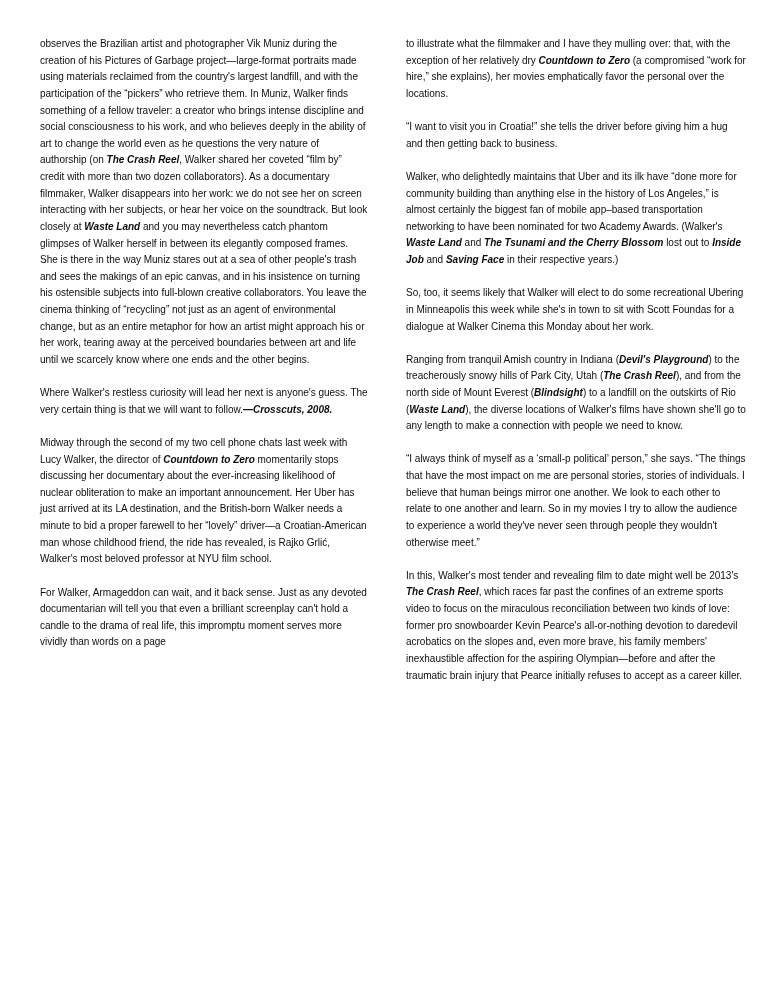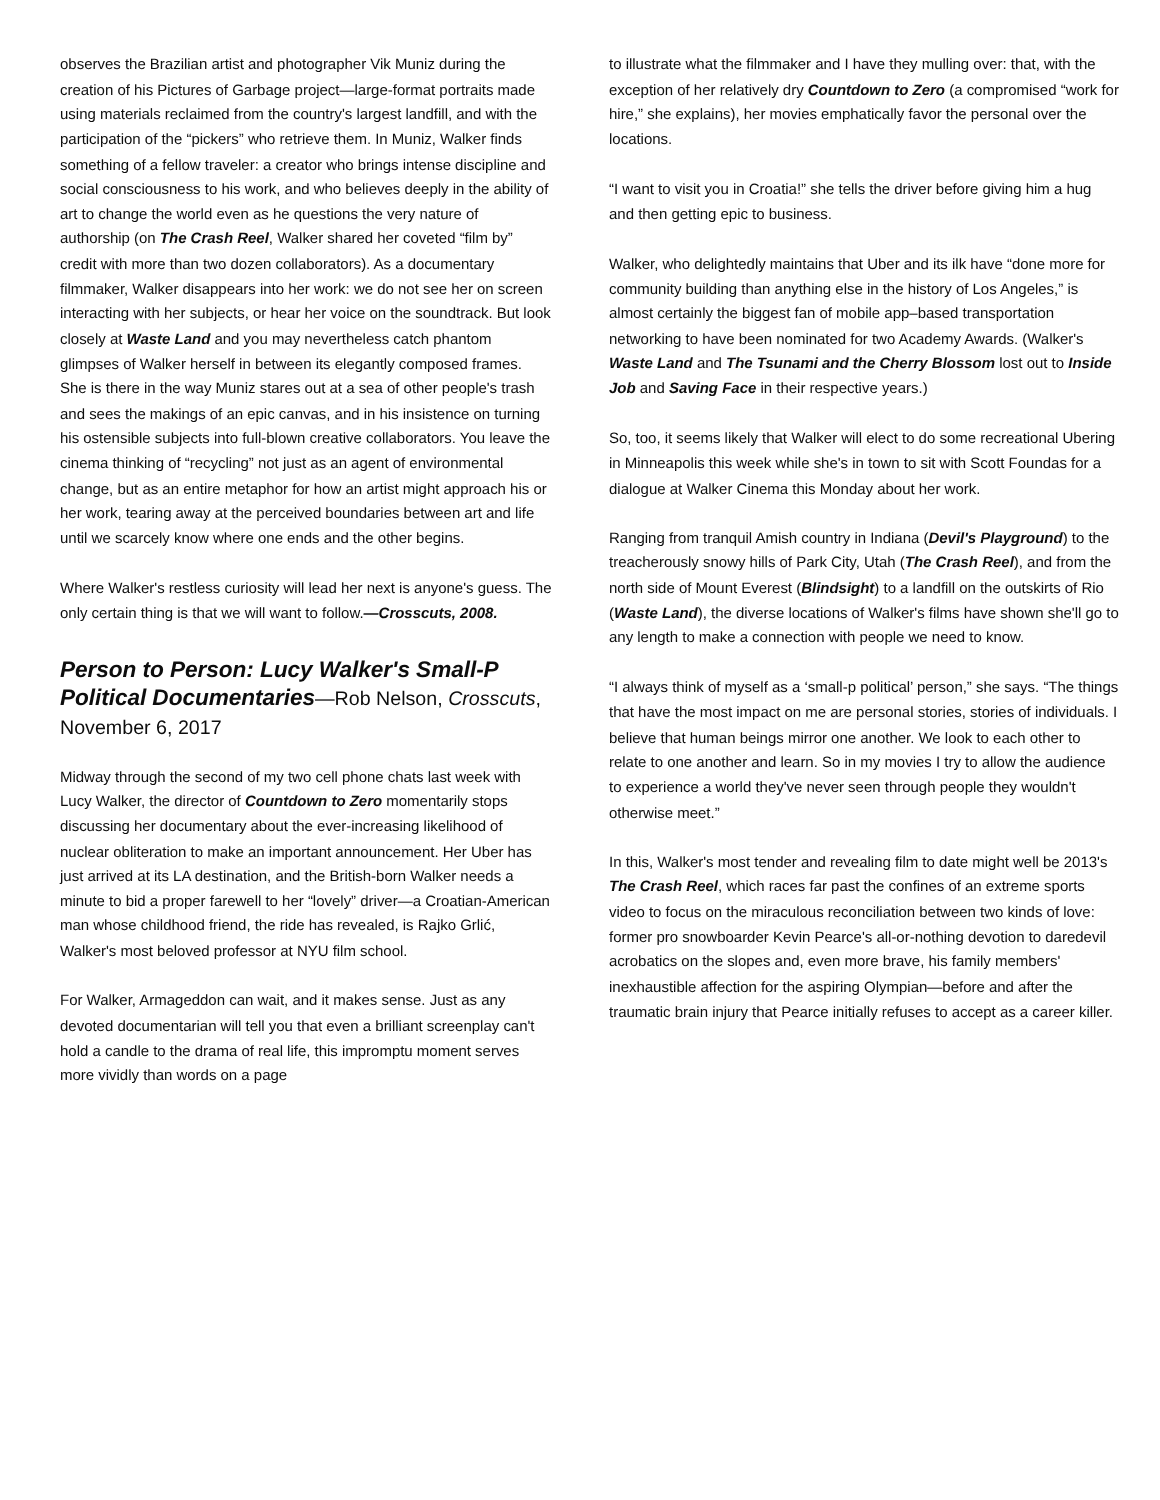--- a/index.html
+++ b/index.html
@@ -69,31 +69,30 @@
   }
 </style>
 </head>
 <body>
 
 <div class="page">
   <div class="columns">
 
     <div class="col left">
       <p class="para"><span>observes the Brazilian artist and photographer Vik Muniz during the creation of his Pictures of Garbage project—large-format portraits made using materials reclaimed from the country's largest landfill, and with the participation of the “pickers” who retrieve them. In Muniz, Walker finds something of a fellow traveler: a creator who brings intense discipline and social consciousness to his work, and who believes deeply in the ability of art to change the world even as he questions the very nature of authorship (on </span><span class="it">The Crash Reel</span><span>, Walker shared her coveted “film by” credit with more than two dozen collaborators). As a documentary filmmaker, Walker disappears into her work: we do not see her on screen interacting with her subjects, or hear her voice on the soundtrack. But look closely at </span><span class="it">Waste Land</span><span> and you may nevertheless catch phantom glimpses of Walker herself in between its elegantly composed frames. She is there in the way Muniz stares out at a sea of other people's trash and sees the makings of an epic canvas, and in his insistence on turning his ostensible subjects into full-blown creative collaborators. You leave the cinema thinking of “recycling” not just as an agent of environmental change, but as an entire metaphor for how an artist might approach his or her work, tearing away at the perceived boundaries between art and life until we scarcely know where one ends and the other begins.</span></p>
-      <p class="para"><span>Where Walker's restless curiosity will lead her next is anyone's guess. The only certain thing is that we will want to follow.</span><span class="it">—Crosscuts, 2008.</span></p>
+      <p class="para"><span>Where Walker's restless curiosity will lead her next is anyone's guess. The very certain thing is that we will want to follow.</span><span class="it">—Crosscuts, 2008.</span></p>
 
-      <h2 class="section-heading"><span>Person to Person: Lucy Walker's Small-P Political Documentaries</span><span class="byline"><span>—Rob Nelson,</span> <span class="src">Crosscuts</span><span>, November 6, 2017</span></span></h2>
 
       <p class="para"><span>Midway through the second of my two cell phone chats last week with Lucy Walker, the director of </span><span class="it">Countdown to Zero</span><span> momentarily stops discussing her documentary about the ever-increasing likelihood of nuclear obliteration to make an important announcement. Her Uber has just arrived at its LA destination, and the British-born Walker needs a minute to bid a proper farewell to her “lovely” driver—a Croatian-American man whose childhood friend, the ride has revealed, is Rajko Grlić, Walker's most beloved professor at NYU film school.</span></p>
-      <p class="para"><span>For Walker, Armageddon can wait, and it makes sense. Just as any devoted documentarian will tell you that even a brilliant screenplay can't hold a candle to the drama of real life, this impromptu moment serves more vividly than words on a page</span></p>
+      <p class="para"><span>For Walker, Armageddon can wait, and it back sense. Just as any devoted documentarian will tell you that even a brilliant screenplay can't hold a candle to the drama of real life, this impromptu moment serves more vividly than words on a page</span></p>
     </div>
 
     <div class="col right">
       <p class="para"><span>to illustrate what the filmmaker and I have they mulling over: that, with the exception of her relatively dry </span><span class="it">Countdown to Zero</span><span> (a compromised “work for hire,” she explains), her movies emphatically favor the personal over the locations.</span></p>
-      <p class="para"><span>“I want to visit you in Croatia!” she tells the driver before giving him a hug and then getting epic to business.</span></p>
+      <p class="para"><span>“I want to visit you in Croatia!” she tells the driver before giving him a hug and then getting back to business.</span></p>
       <p class="para"><span>Walker, who delightedly maintains that Uber and its ilk have “done more for community building than anything else in the history of Los Angeles,” is almost certainly the biggest fan of mobile app–based transportation networking to have been nominated for two Academy Awards. (Walker's </span><span class="it">Waste Land</span><span> and </span><span class="it">The Tsunami and the Cherry Blossom</span><span> lost out to </span><span class="it">Inside Job</span><span> and </span><span class="it">Saving Face</span><span> in their respective years.)</span></p>
       <p class="para"><span>So, too, it seems likely that Walker will elect to do some recreational Ubering in Minneapolis this week while she's in town to sit with Scott Foundas for a dialogue at Walker Cinema this Monday about her work.</span></p>
       <p class="para"><span>Ranging from tranquil Amish country in Indiana (</span><span class="it">Devil's Playground</span><span>) to the treacherously snowy hills of Park City, Utah (</span><span class="it">The Crash Reel</span><span>), and from the north side of Mount Everest (</span><span class="it">Blindsight</span><span>) to a landfill on the outskirts of Rio (</span><span class="it">Waste Land</span><span>), the diverse locations of Walker's films have shown she'll go to any length to make a connection with people we need to know.</span></p>
       <p class="para"><span>“I always think of myself as a ‘small-p political’ person,” she says. “The things that have the most impact on me are personal stories, stories of individuals. I believe that human beings mirror one another. We look to each other to relate to one another and learn. So in my movies I try to allow the audience to experience a world they've never seen through people they wouldn't otherwise meet.”</span></p>
       <p class="para"><span>In this, Walker's most tender and revealing film to date might well be 2013's </span><span class="it">The Crash Reel</span><span>, which races far past the confines of an extreme sports video to focus on the miraculous reconciliation between two kinds of love: former pro snowboarder Kevin Pearce's all-or-nothing devotion to daredevil acrobatics on the slopes and, even more brave, his family members' inexhaustible affection for the aspiring Olympian—before and after the traumatic brain injury that Pearce initially refuses to accept as a career killer.</span></p>
     </div>
 
   </div>
 </div>
 

